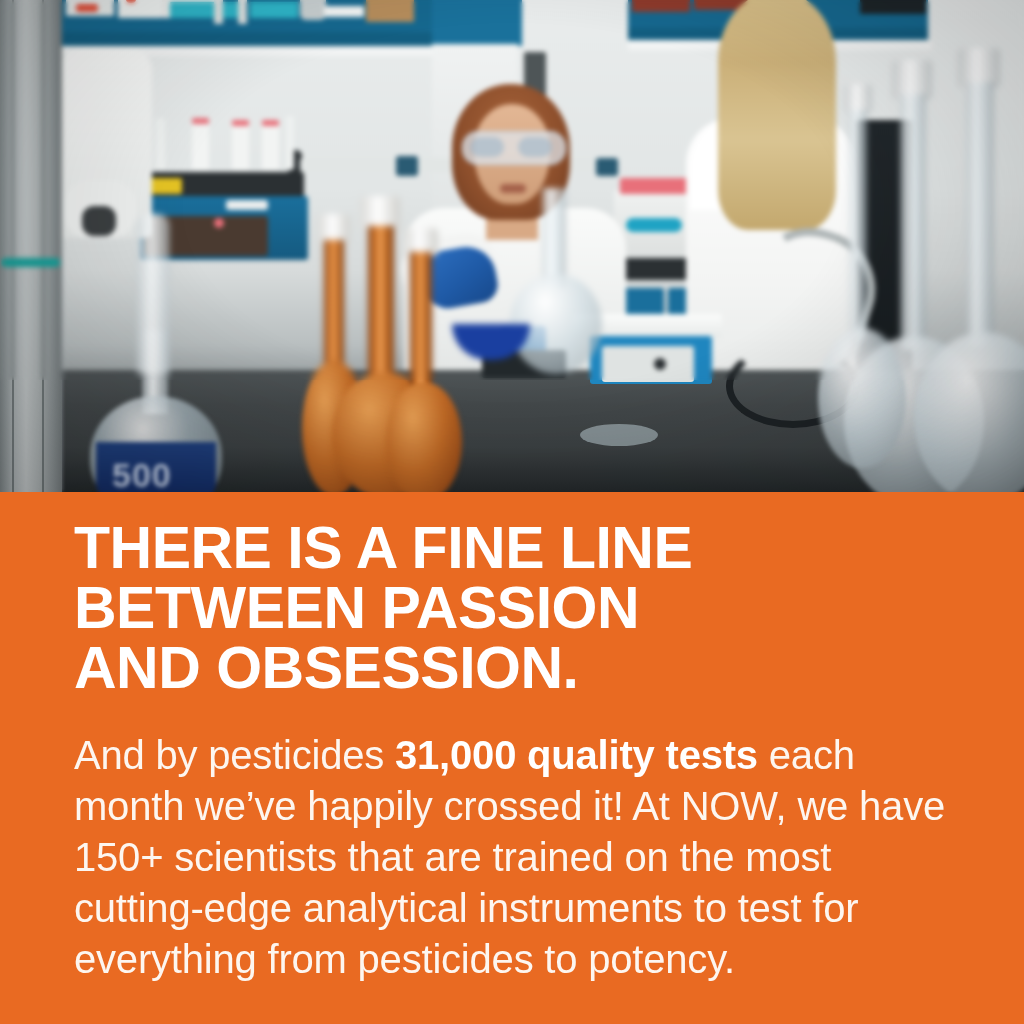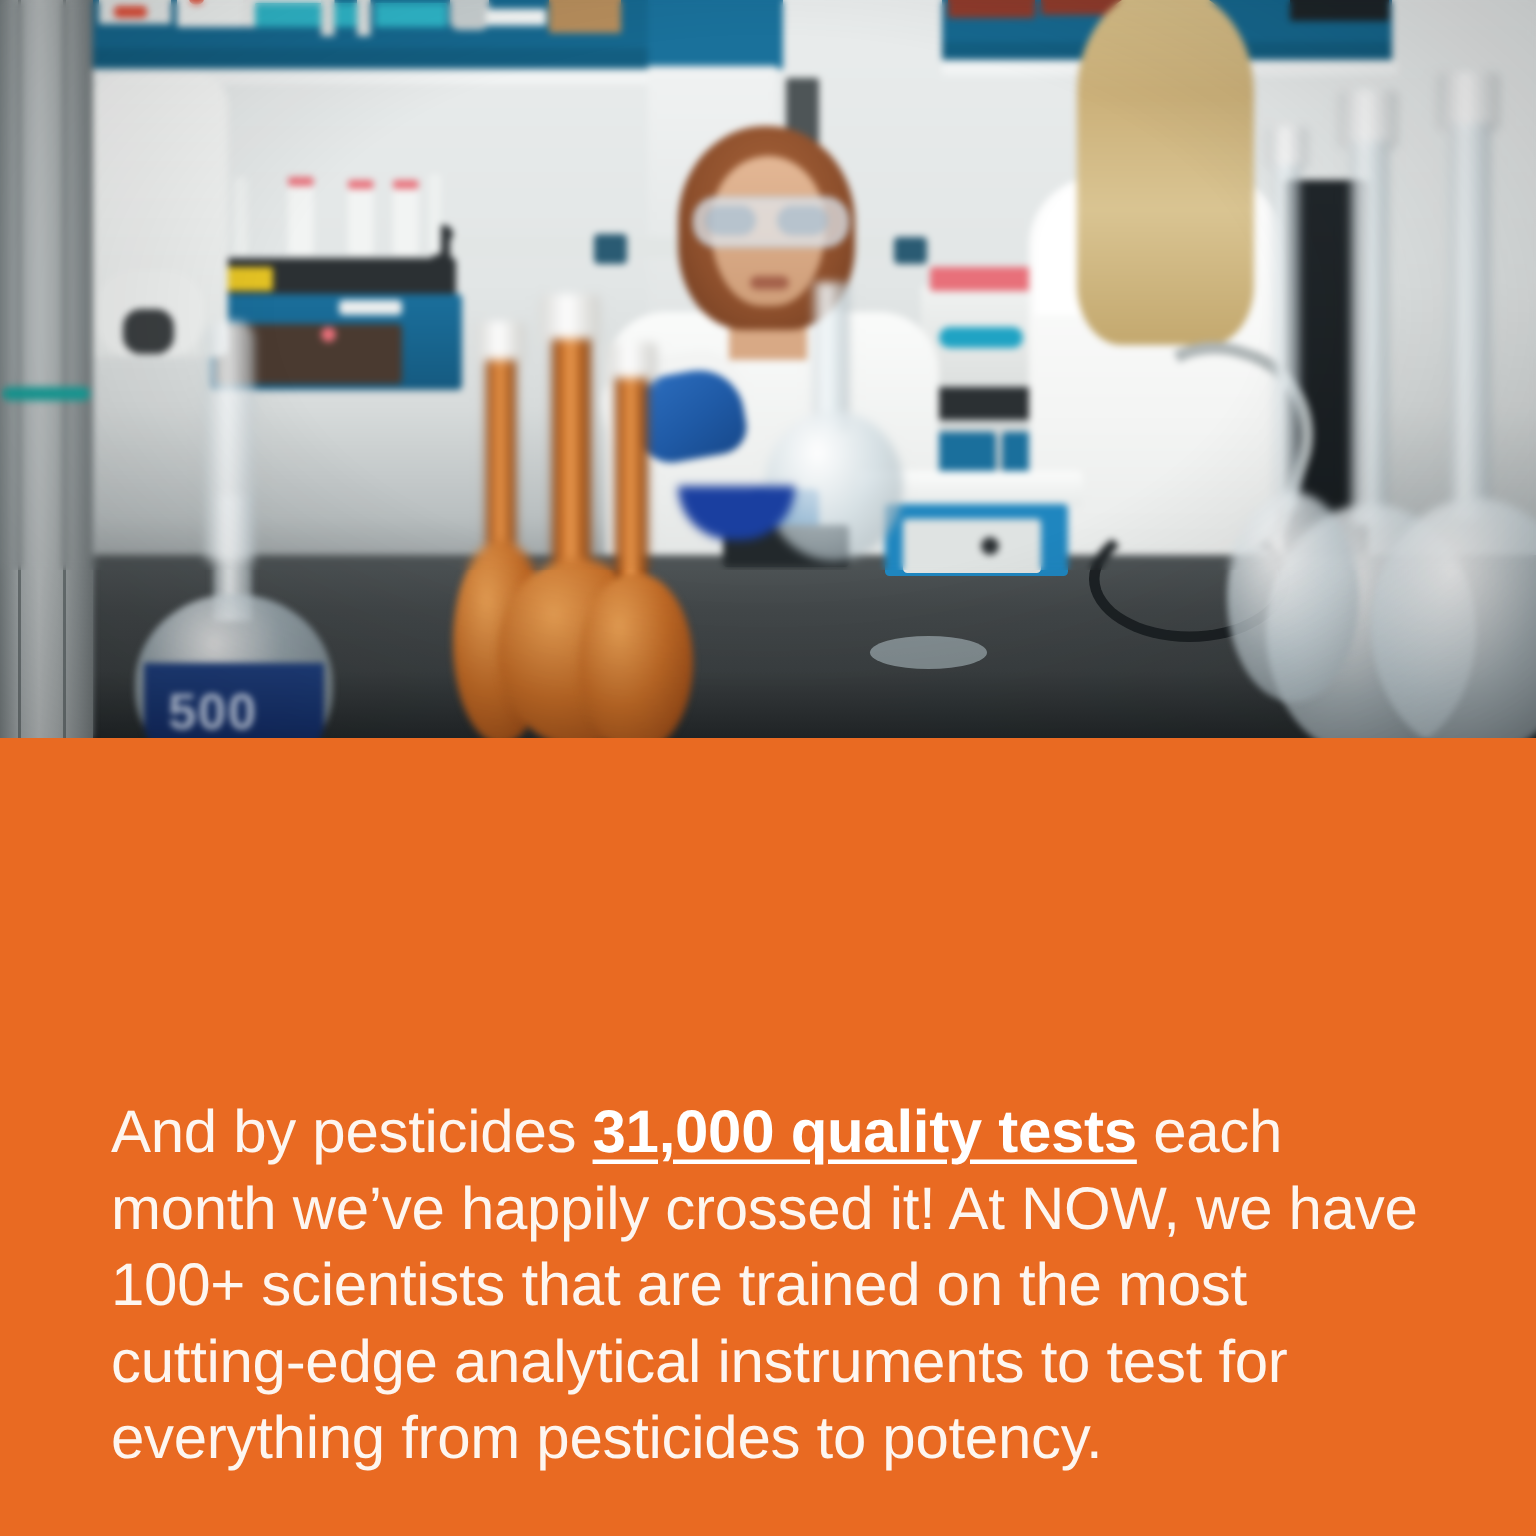--- a/index.html
+++ b/index.html
@@ -380,21 +380,20 @@
     color: #fdf6f0;
     font-family: "Liberation Sans", sans-serif;
     font-weight: 400;
     font-size: 40px;
     line-height: 51px;
     letter-spacing: -0.2px;
   }
   .body-copy .hl {
     font-weight: 700;
     color: #ffffff;
-    text-decoration: underline;
     text-underline-offset: 5px;
     text-decoration-thickness: 3px;
   }
 </style>
 </head>
 <body>
 
 <div class="poster">
 
   <div class="photo">
@@ -551,19 +550,22 @@
     <div class="pillar-seam" style="left:12px;"></div>
     <div class="pillar-seam" style="left:42px;"></div>
     <div class="pillar-teal"></div>
 
     <div class="photo-blur-back"></div>
     <div class="photo-vignette"></div>
   </div>
 
   <div class="panel">
 
+    <div class="headline">THERE IS A FINE LINE
+BETWEEN PASSION
+AND OBSESSION.</div>
 
     <div class="body-copy">
-      <span>And by pesticides </span><span class="hl">31,000 quality tests</span><span> each month we’ve happily crossed it! At NOW, we have 100+ scientists that are trained on the most cutting-edge analytical instruments to test for everything from pesticides to potency.</span>
+      <span>And by pesticides </span><span class="hl">31,000 quality tests</span><span> each month we’ve happily crossed it! At NOW, we have 150+ scientists that are trained on the most cutting-edge analytical instruments to test for everything from pesticides to potency.</span>
     </div>
 
   </div>
 </div>
 
 </body></html>

